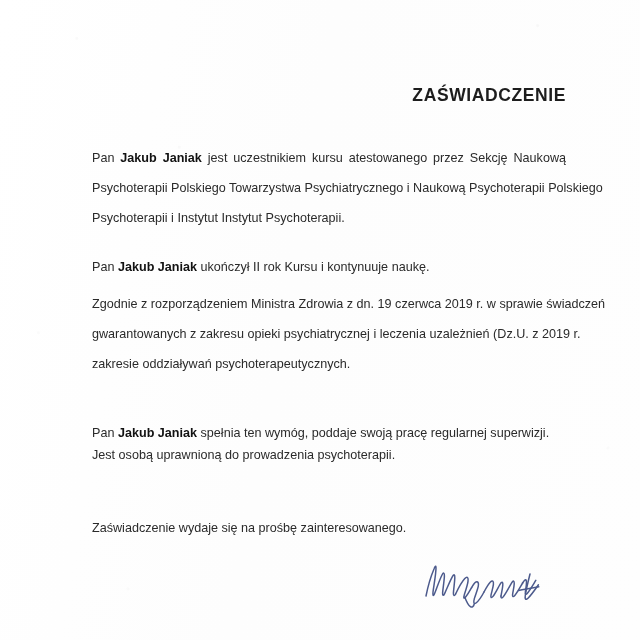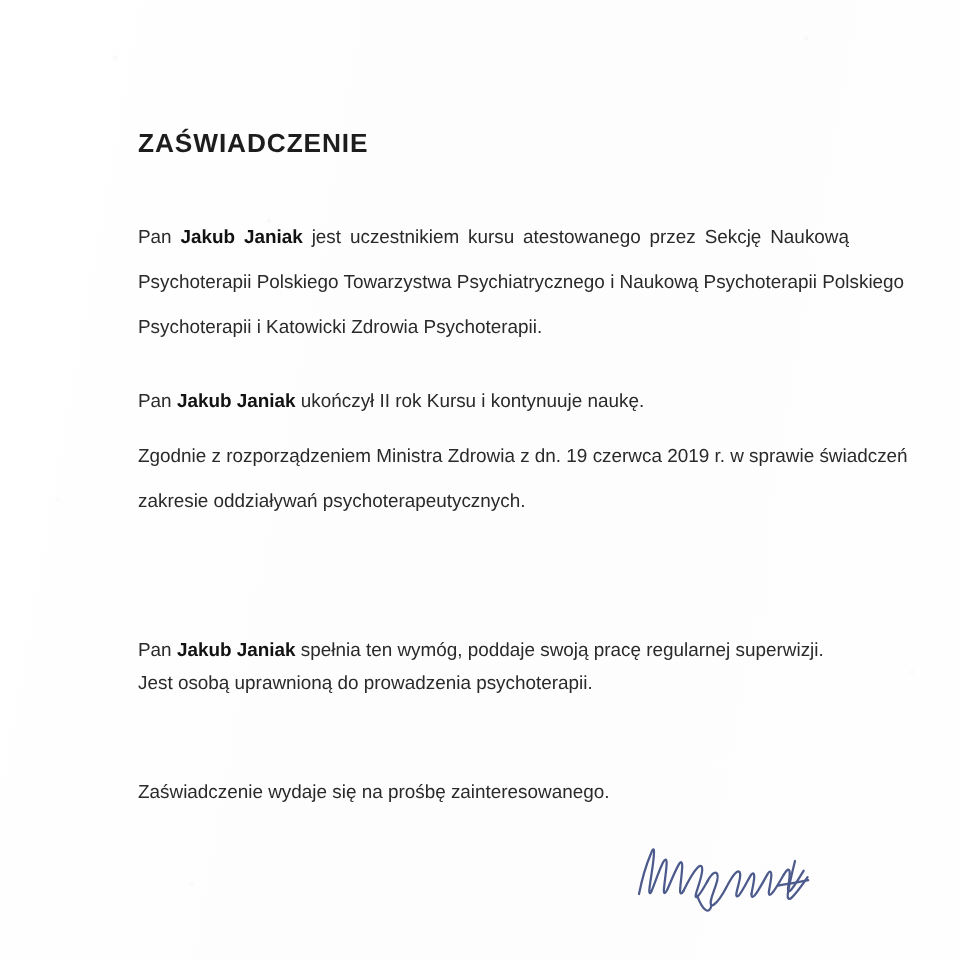--- a/index.html
+++ b/index.html
@@ -40,21 +40,21 @@
 
   .content {
     position: absolute;
     left: 92px;
     top: 0;
     width: 474px;
     color: #232323;
   }
 
   .doc-title {
-    text-align: left;
+    text-align: right;
     font-weight: bold;
     font-size: 17.5px;
     letter-spacing: 0.6px;
     color: #1d1d1d;
     position: absolute;
     left: 0;
     top: 85px;
     width: 474px;
     white-space: nowrap;
   }
@@ -113,29 +113,30 @@
 
   <div class="scan-noise"></div>
 
   <div class="content">
 
     <div class="doc-title">ZAŚWIADCZENIE</div>
 
     <div class="para loose" style="top:143px;">
       <span class="jline"><span class="jline-inner"><span>Pan </span><b>Jakub Janiak</b><span> jest uczestnikiem kursu atestowanego przez Sekcję Naukową</span></span></span>
       <span class="jline"><span class="jline-inner">Psychoterapii Polskiego Towarzystwa Psychiatrycznego i Naukową Psychoterapii Polskiego</span></span>
-      <span class="jline last"><span class="jline-inner">Psychoterapii i Katowicki Zdrowia Psychoterapii.</span></span>
+      <span class="jline last"><span class="jline-inner">Psychoterapii i Instytut Instytut Psychoterapii.</span></span>
     </div>
 
     <div class="para single" style="top:256px;">
       <span class="jline last"><span class="jline-inner"><span>Pan </span><b>Jakub Janiak</b><span> ukończył II rok Kursu i kontynuuje naukę.</span></span></span>
     </div>
 
     <div class="para loose" style="top:289px;">
       <span class="jline"><span class="jline-inner">Zgodnie z rozporządzeniem Ministra Zdrowia z dn. 19 czerwca 2019 r. w sprawie świadczeń</span></span>
+      <span class="jline"><span class="jline-inner">gwarantowanych z zakresu opieki psychiatrycznej i leczenia uzależnień (Dz.U. z 2019 r.</span></span>
       <span class="jline last"><span class="jline-inner">zakresie oddziaływań psychoterapeutycznych.</span></span>
     </div>
 
     <div class="para tight" style="top:422px;">
       <span class="jline last"><span class="jline-inner"><span>Pan </span><b>Jakub Janiak</b><span> spełnia ten wymóg, poddaje swoją pracę regularnej superwizji.</span></span></span>
       <span class="jline last"><span class="jline-inner">Jest osobą uprawnioną do prowadzenia psychoterapii.</span></span>
     </div>
 
     <div class="para single" style="top:517px;">
       <span class="jline last"><span class="jline-inner">Zaświadczenie wydaje się na prośbę zainteresowanego.</span></span>

